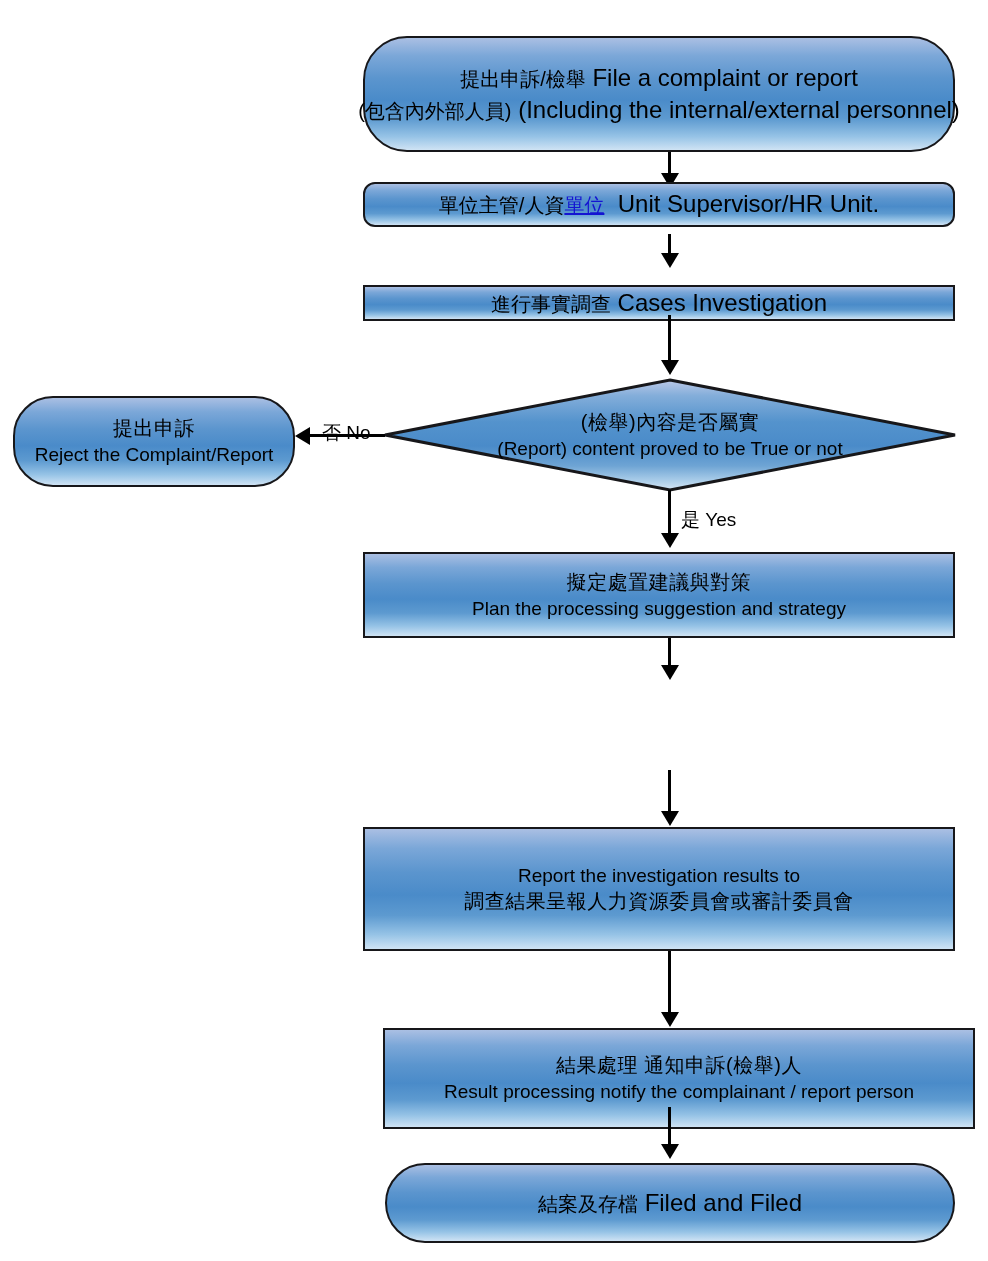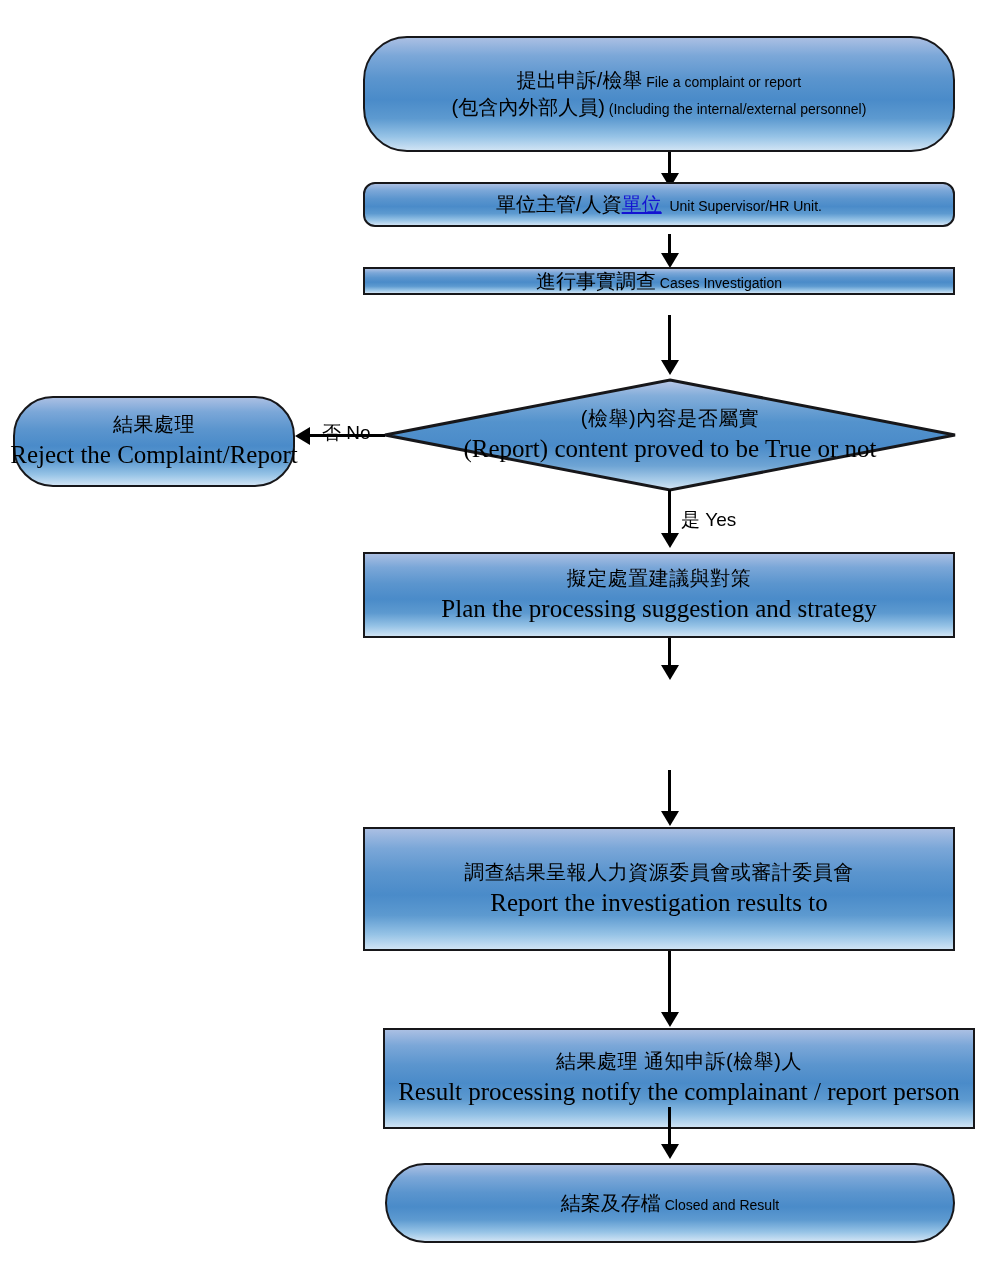--- a/index.html
+++ b/index.html
@@ -42,28 +42,27 @@
   }
   .node .ln {
     display: block;
     white-space: nowrap;
   }
   .cjk {
     font-size: 20px;
     letter-spacing: 0.5px;
   }
   .en {
-    font-size: 25px;
-    font-family: Liberation Serif, serif;
+    font-size: 19px;
   }
   .mixed {
     font-size: 20px;
   }
   .mixed .lat {
-    font-size: 14px;
+    font-size: 24px;
   }
   .pill {
     border-radius: 44px;
   }
   .pill-sm {
     border-radius: 40px;
   }
 
   
   .linkish {
@@ -142,21 +141,21 @@
   <div class="conn v-line" style="left:668px; top:152px; width:3px; height:22px;"></div>
   <div class="arrow-down" style="left:661px; top:173px;"></div>
 
   <div class="node" style="left:363px; top:182px; width:592px; height:45px;border-radius:12px;">
     <span class="ln mixed"><span>單位主管/人資</span><span class="linkish">單位</span><span class="lat">&nbsp; </span><span class="lat">Unit Supervisor/HR Unit.</span></span>
   </div>
 
   <div class="conn v-line" style="left:668px; top:234px; width:3px; height:20px;"></div>
   <div class="arrow-down" style="left:661px; top:253px;"></div>
 
-  <div class="node" style="left:363px; top:267px; width:592px; height:28px;">
+  <div class="node" style="left:363px; top:285px; width:592px; height:36px;">
     <span class="ln mixed"><span>進行事實調查</span><span class="lat"> </span><span class="lat">Cases Investigation</span></span>
   </div>
 
   <div class="conn v-line" style="left:668px; top:315px; width:3px; height:46px;"></div>
   <div class="arrow-down" style="left:661px; top:360px;"></div>
 
   <div class="diamond-wrap" style="left:383px; top:378px; width:574px; height:114px;">
     <svg width="574" height="114" viewBox="0 0 574 114">
       <defs>
         <linearGradient id="dg" x1="0" y1="0" x2="0" y2="1">
@@ -175,53 +174,53 @@
       <span class="ln cjk">(檢舉)內容是否屬實</span>
       <span class="ln en">(Report) content proved to be True or not</span>
     </div>
   </div>
 
   <div class="conn h-line" style="left:307px; top:434px; width:78px; height:3px;"></div>
   <div class="arrow-left" style="left:295px; top:427px;"></div>
   <div class="edge-label" style="left:322px; top:403px;margin-top:20px;"><span class="cjkq">否</span>&nbsp;<span>No</span></div>
 
   <div class="node pill-sm" style="left:13px; top:396px; width:282px; height:91px;">
-    <span class="ln cjk">結果處理</span>
+    <span class="ln cjk">提出申訴</span>
     <span class="ln en">Reject the Complaint/Report</span>
   </div>
 
   <div class="conn v-line" style="left:668px; top:490px; width:3px; height:44px;"></div>
   <div class="arrow-down" style="left:661px; top:533px;"></div>
   <div class="edge-label" style="left:681px; top:510px;"><span class="cjkq">是</span>&nbsp;<span>Yes</span></div>
 
   <div class="node" style="left:363px; top:552px; width:592px; height:86px;">
     <span class="ln cjk">擬定處置建議與對策</span>
     <span class="ln en">Plan the processing suggestion and strategy</span>
   </div>
 
   <div class="conn v-line" style="left:668px; top:638px; width:3px; height:28px;"></div>
   <div class="arrow-down" style="left:661px; top:665px;"></div>
 
 
   <div class="conn v-line" style="left:668px; top:770px; width:3px; height:42px;"></div>
   <div class="arrow-down" style="left:661px; top:811px;"></div>
 
   <div class="node" style="left:363px; top:827px; width:592px; height:124px;">
+    <span class="ln en">Report the investigation results to</span>
     <span class="ln cjk">調查結果呈報人力資源委員會或審計委員會</span>
-    <span class="ln en">Report the investigation results to</span>
   </div>
 
   <div class="conn v-line" style="left:668px; top:951px; width:3px; height:62px;"></div>
   <div class="arrow-down" style="left:661px; top:1012px;"></div>
 
   <div class="node" style="left:383px; top:1028px; width:592px; height:101px;">
     <span class="ln cjk">結果處理 通知申訴(檢舉)人</span>
     <span class="ln en">Result processing notify the complainant / report person</span>
   </div>
 
   <div class="conn v-line" style="left:668px; top:1107px; width:3px; height:38px;"></div>
   <div class="arrow-down" style="left:661px; top:1144px;"></div>
 
   <div class="node pill" style="left:385px; top:1163px; width:570px; height:80px;">
-    <span class="ln mixed"><span>結案及存檔</span><span class="lat"> </span><span class="lat">Closed and Result</span></span>
+    <span class="ln mixed"><span>結案及存檔</span><span class="lat"> </span><span class="lat">Filed and Filed</span></span>
   </div>
 
 </div>
 
 </body></html>

